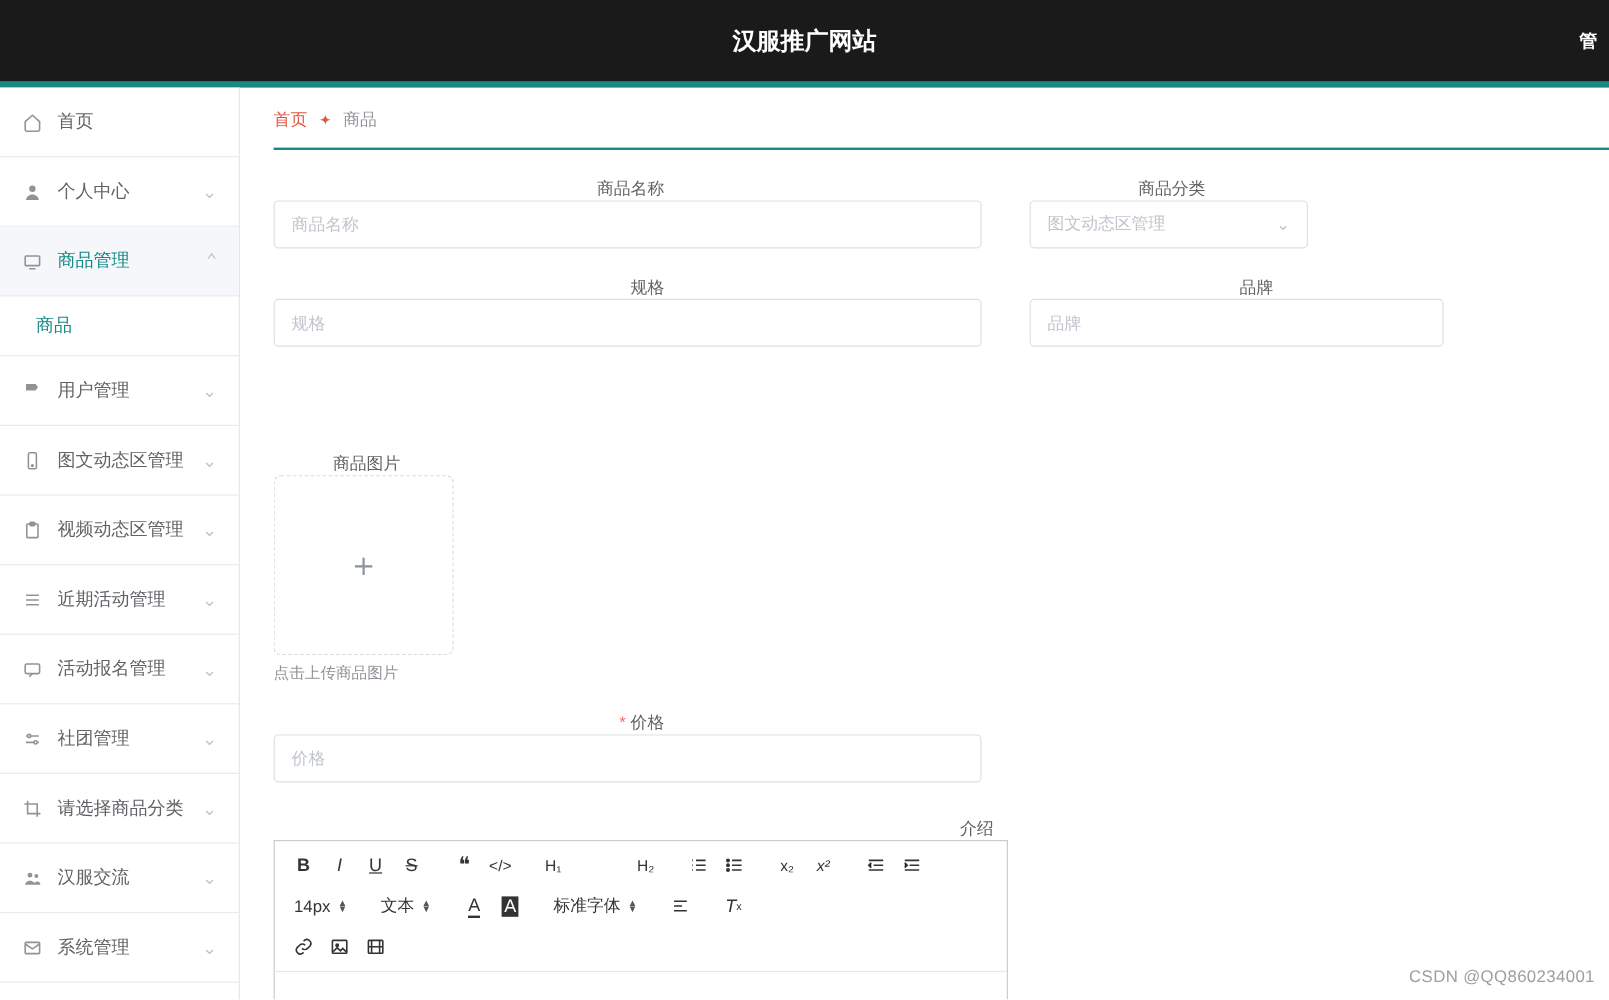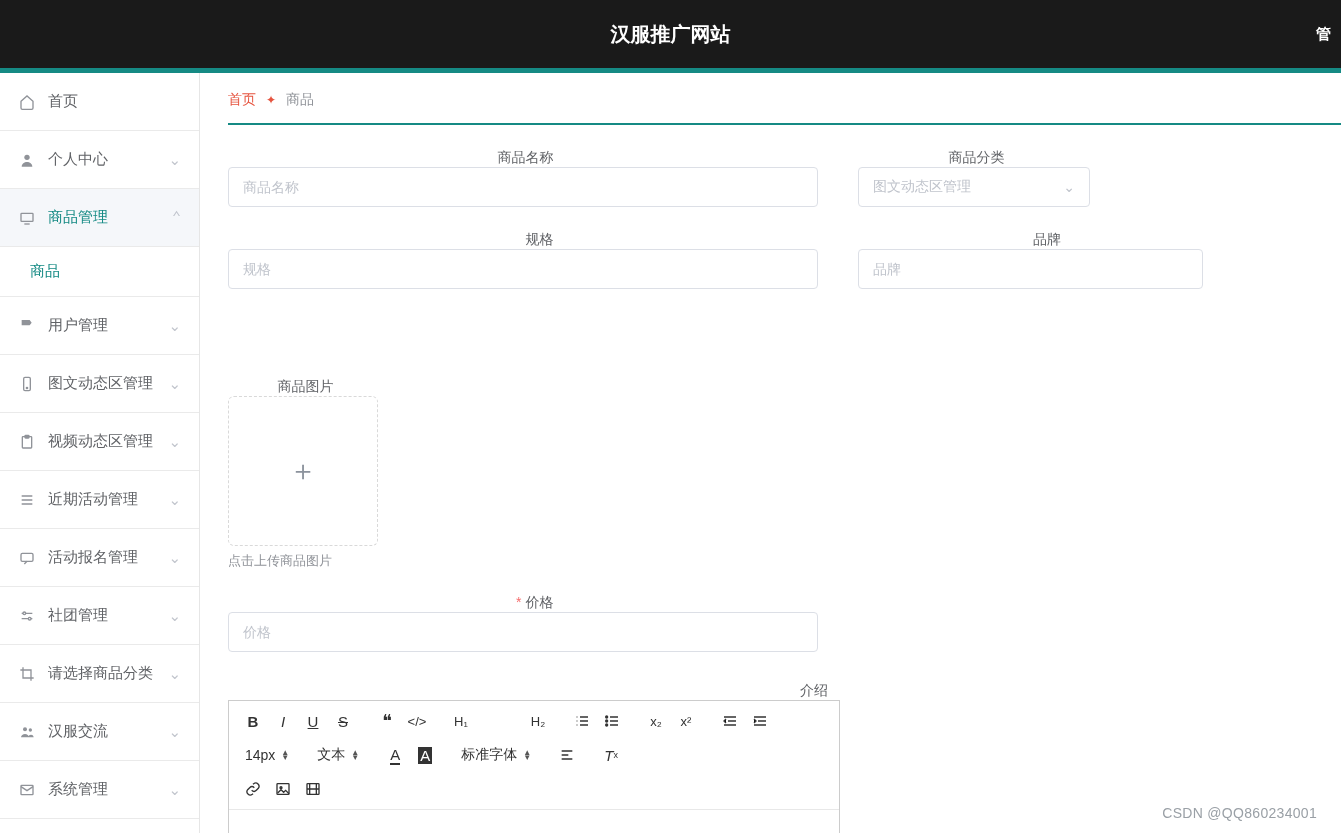--- a/index.html
+++ b/index.html
@@ -42,21 +42,21 @@
 .upload-hint { color: #909399; font-size: 13px; margin-top: 6px; }
 
 .editor { width: 612px; border: 1px solid #ccc; }
 .editor-toolbar { border-bottom: 1px solid #e8e8e8; padding: 6px 10px; display: flex; flex-wrap: wrap; align-items: center; gap: 2px; }
 .tb-btn { width: 28px; height: 28px; display: inline-flex; align-items: center; justify-content: center; font-size: 15px; color: #333; cursor: pointer; }
 .tb-sep { width: 12px; }
 .tb-sel { display: inline-flex; align-items: center; padding: 0 6px; height: 26px; font-size: 14px; color: #333; cursor: pointer; gap: 6px; }
 .tb-sel-arrows { display: inline-flex; flex-direction: column; line-height: 5px; font-size: 8px; color: #555; }
 .editor-content { min-height: 160px; padding: 12px; outline: none; }
 
-.watermark { position: absolute; right: 24px; bottom: 12px; color: #9aa0a6; font-size: 14px; letter-spacing: 0.3px; }
+.watermark { position: absolute; right: 12px; bottom: 12px; color: #9aa0a6; font-size: 14px; letter-spacing: 0.3px; }
 
 svg { display: block; }
 </style>
 </head>
 <body>
 
 <div class="header">
   <span>汉服推广网站</span>
   <span class="header-right">管</span>
 </div>
@@ -285,21 +285,21 @@
               <span class="tb-btn">
                 <svg width="16" height="16" viewBox="0 0 24 24" stroke="#333" stroke-width="2">
                     <path d="M9 6h12M9 12h12M9 18h12"></path>
                     <circle cx="4" cy="6" r="1.5" fill="#333"></circle>
                     <circle cx="4" cy="12" r="1.5" fill="#333"></circle>
                     <circle cx="4" cy="18" r="1.5" fill="#333"></circle>
                   </svg>
               </span>
               <span class="tb-sep"></span>
               <span class="tb-btn" style="font-size:13px;">x₂</span>
-              <span class="tb-btn" style="font-size:13px;">x²</span>
+              <span class="tb-btn" style="font-size:13px;font-style:italic;">x²</span>
               <span class="tb-sep"></span>
               <span class="tb-btn">
                 <svg width="16" height="16" viewBox="0 0 24 24" stroke="#333" stroke-width="2">
                     <path d="M3 6h18M9 12h12M3 18h18M6 9l-3 3 3 3"></path>
                   </svg>
               </span>
               <span class="tb-btn">
                 <svg width="16" height="16" viewBox="0 0 24 24" stroke="#333" stroke-width="2">
                     <path d="M3 6h18M9 12h12M3 18h18M3 9l3 3-3 3"></path>
                   </svg>

